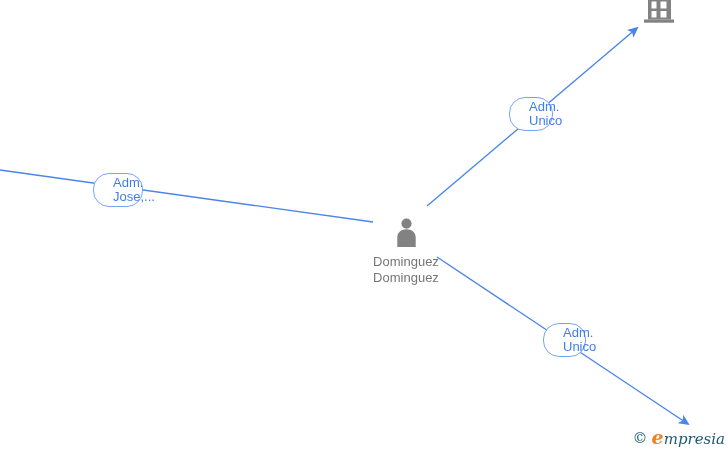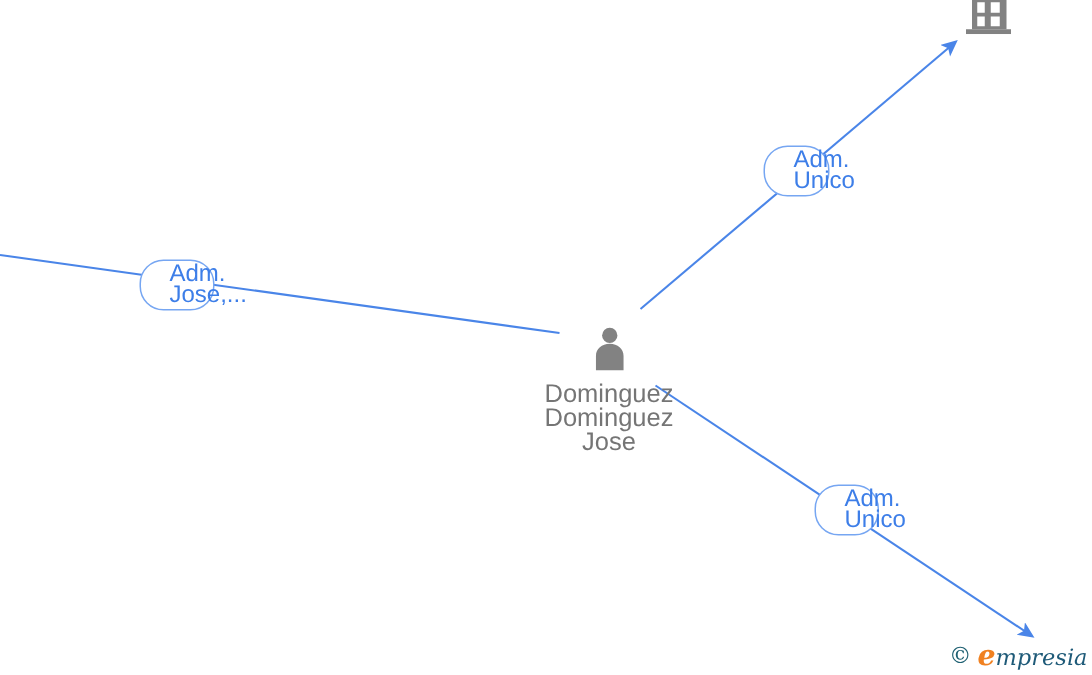--- a/index.html
+++ b/index.html
@@ -29,39 +29,39 @@
     fill: var(--edge, #4a85e8);
   }
   .edge-label {
     position: absolute;
     box-sizing: border-box;
     background: #ffffff;
     border: 1.5px solid var(--label-border, #76a6f2);
     border-radius: 16px;
     padding: 2px 19px;
     text-align: center;
-    font-size: 16px;
+    font-size: 13px;
     line-height: 14px;
     color: var(--label-text, #3d7ee8);
     cursor: pointer;
   }
   .edge-label span { display: block; white-space: nowrap; }
   .person-node {
     position: absolute;
     left: 345px;
     top: 217px;
     width: 122px;
     text-align: center;
     cursor: pointer;
   }
   .person-icon-svg { display: inline-block; }
   .person-icon-svg * { fill: var(--node-icon, #828282); }
   .person-name {
     margin-top: 3px;
-    font-size: 17px;
+    font-size: 13px;
     line-height: 16px;
     color: var(--node-text, #757575);
   }
   .company-node {
     position: absolute;
     left: 644px;
     top: 0px;
     width: 30px;
     height: 23px;
     cursor: pointer;
@@ -126,21 +126,20 @@
   </div>
 
   <div class="person-node">
     <svg class="person-icon-svg" width="27" height="30" viewBox="0 0 26 30">
       <circle cx="13" cy="6.6" r="5.1"></circle>
       <path d="M13 12.2c-5.3 0-9.2 3.4-9.2 8.1V30h18.4v-9.7c0-4.7-3.9-8.1-9.2-8.1z"></path>
     </svg>
     <div class="person-name">
       <div>Dominguez</div>
       <div>Dominguez</div>
-      <div>Jose</div>
     </div>
   </div>
 
   <div class="company-node">
     <svg width="30" height="23" viewBox="0 0 30 23">
       <rect class="building-body" x="4" y="-2" width="23" height="21.5"></rect>
       <rect class="building-base" x="0" y="19.5" width="30" height="3.2"></rect>
       <rect class="building-window" x="7.5" y="1.5" width="5" height="7"></rect>
       <rect class="building-window" x="16.5" y="1.5" width="6" height="7"></rect>
       <rect class="building-window" x="7.5" y="11" width="5" height="6.5"></rect>

